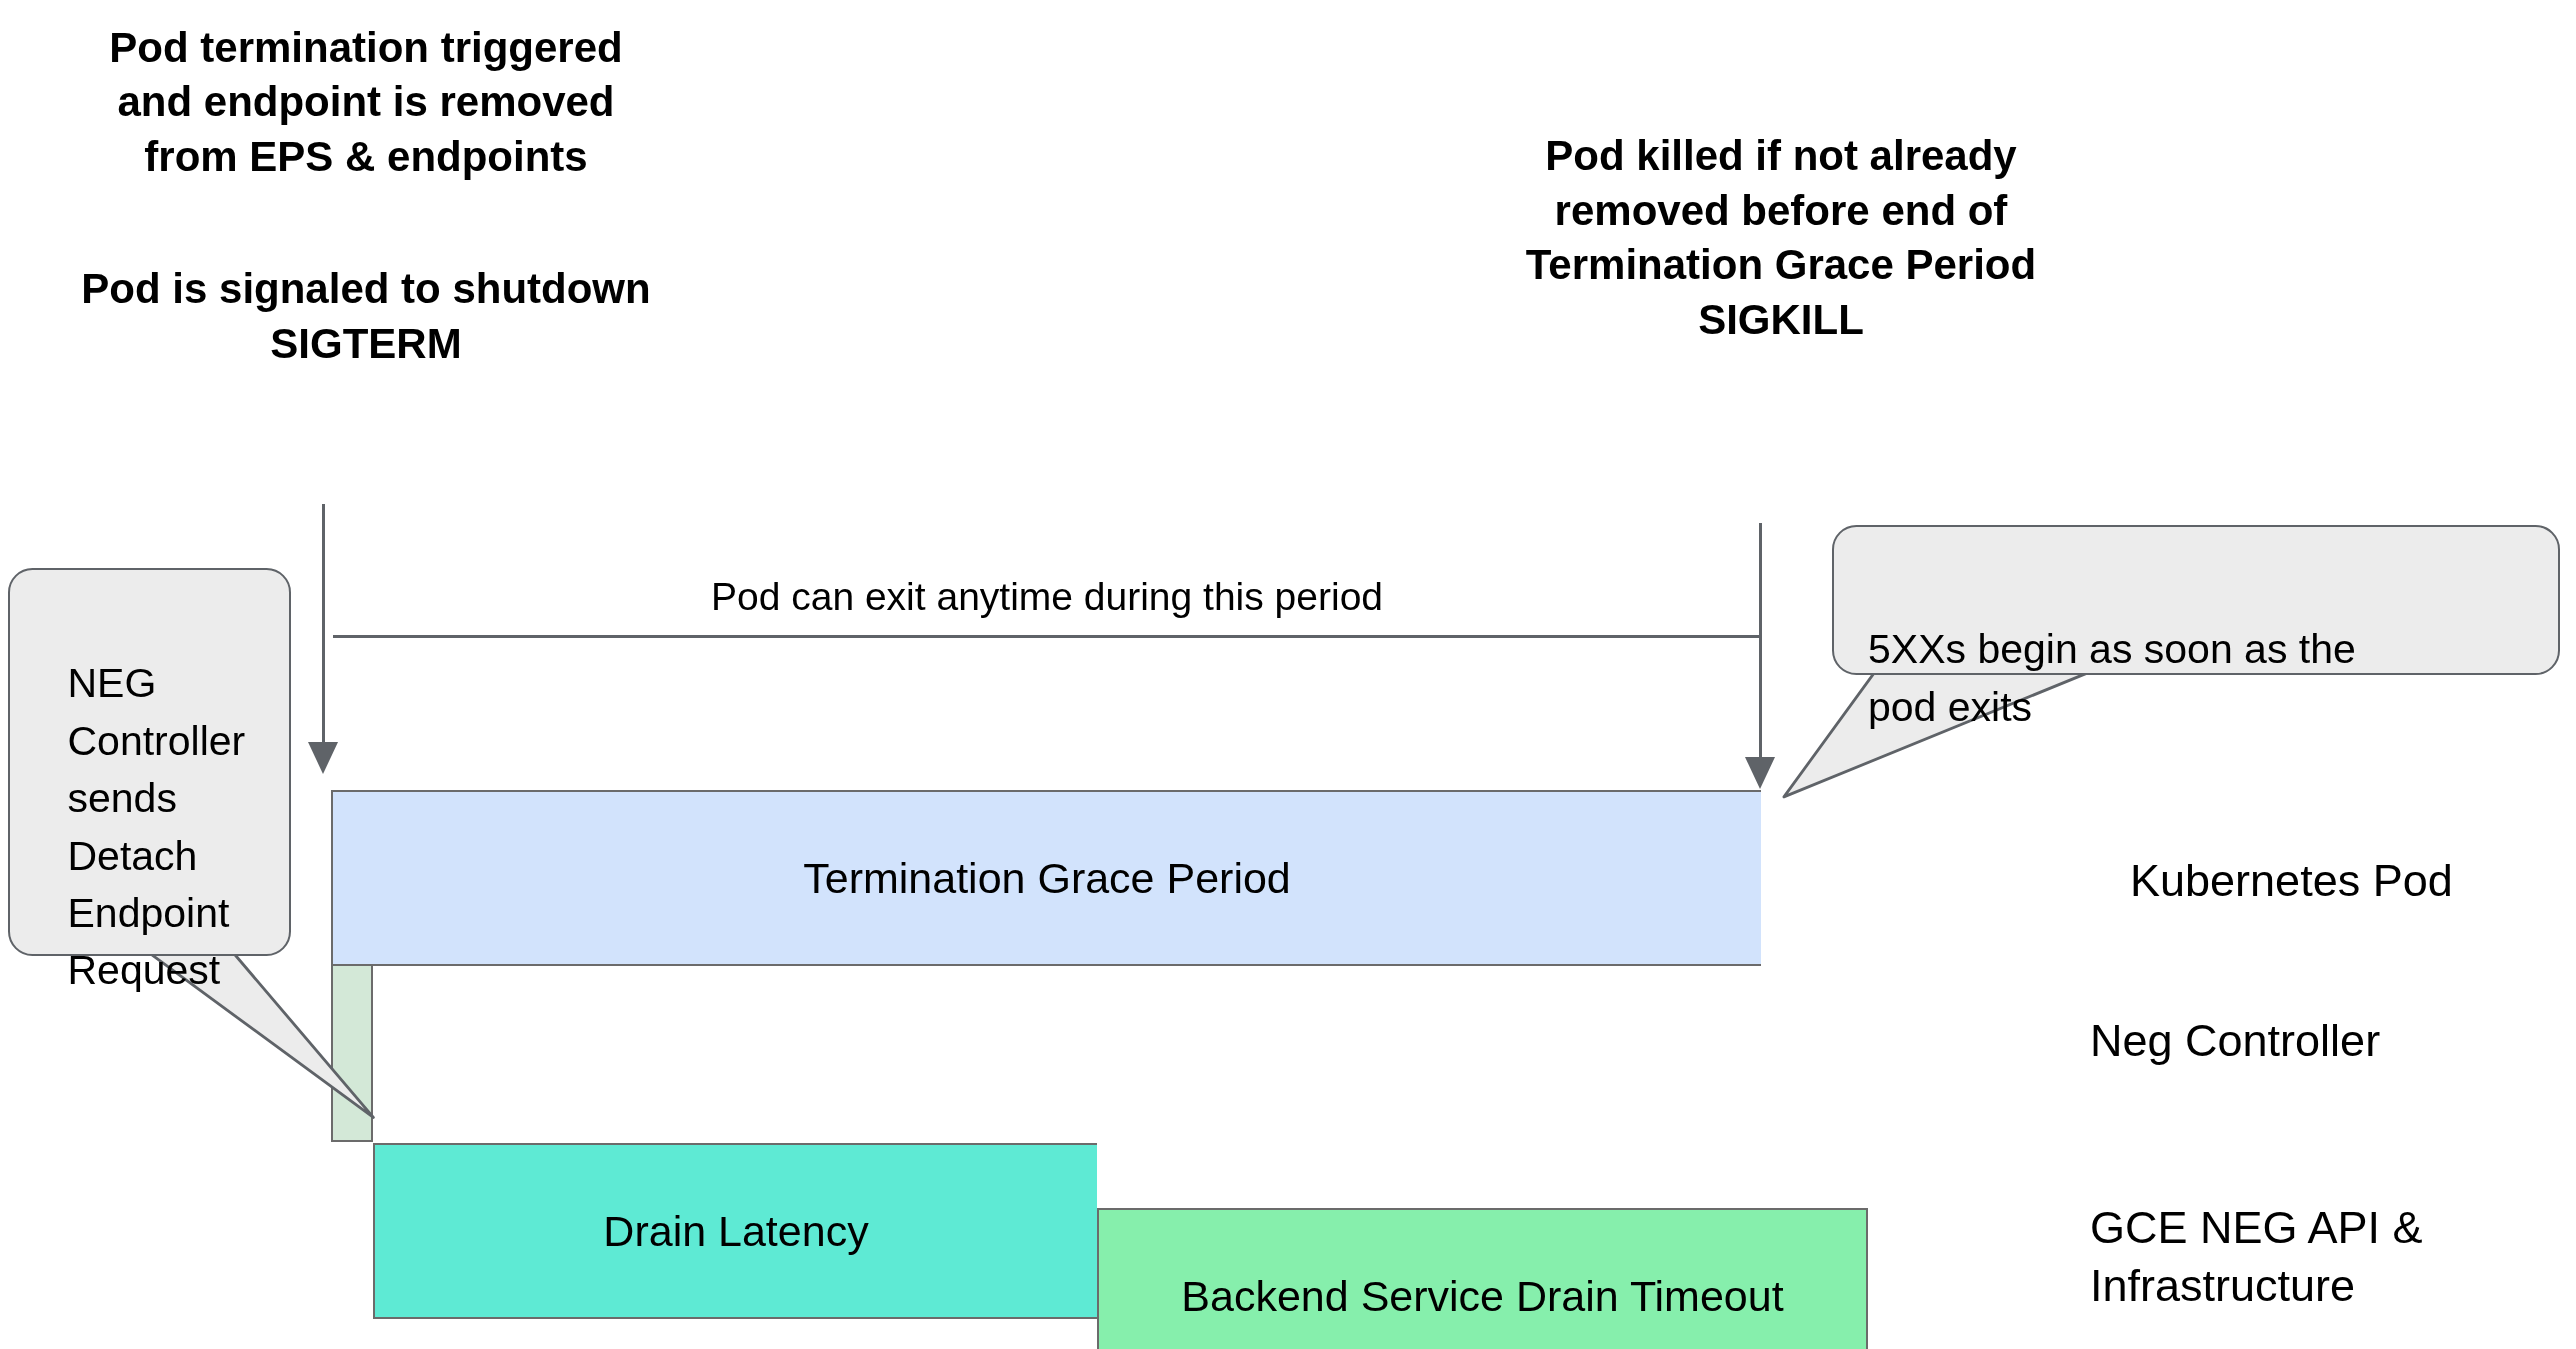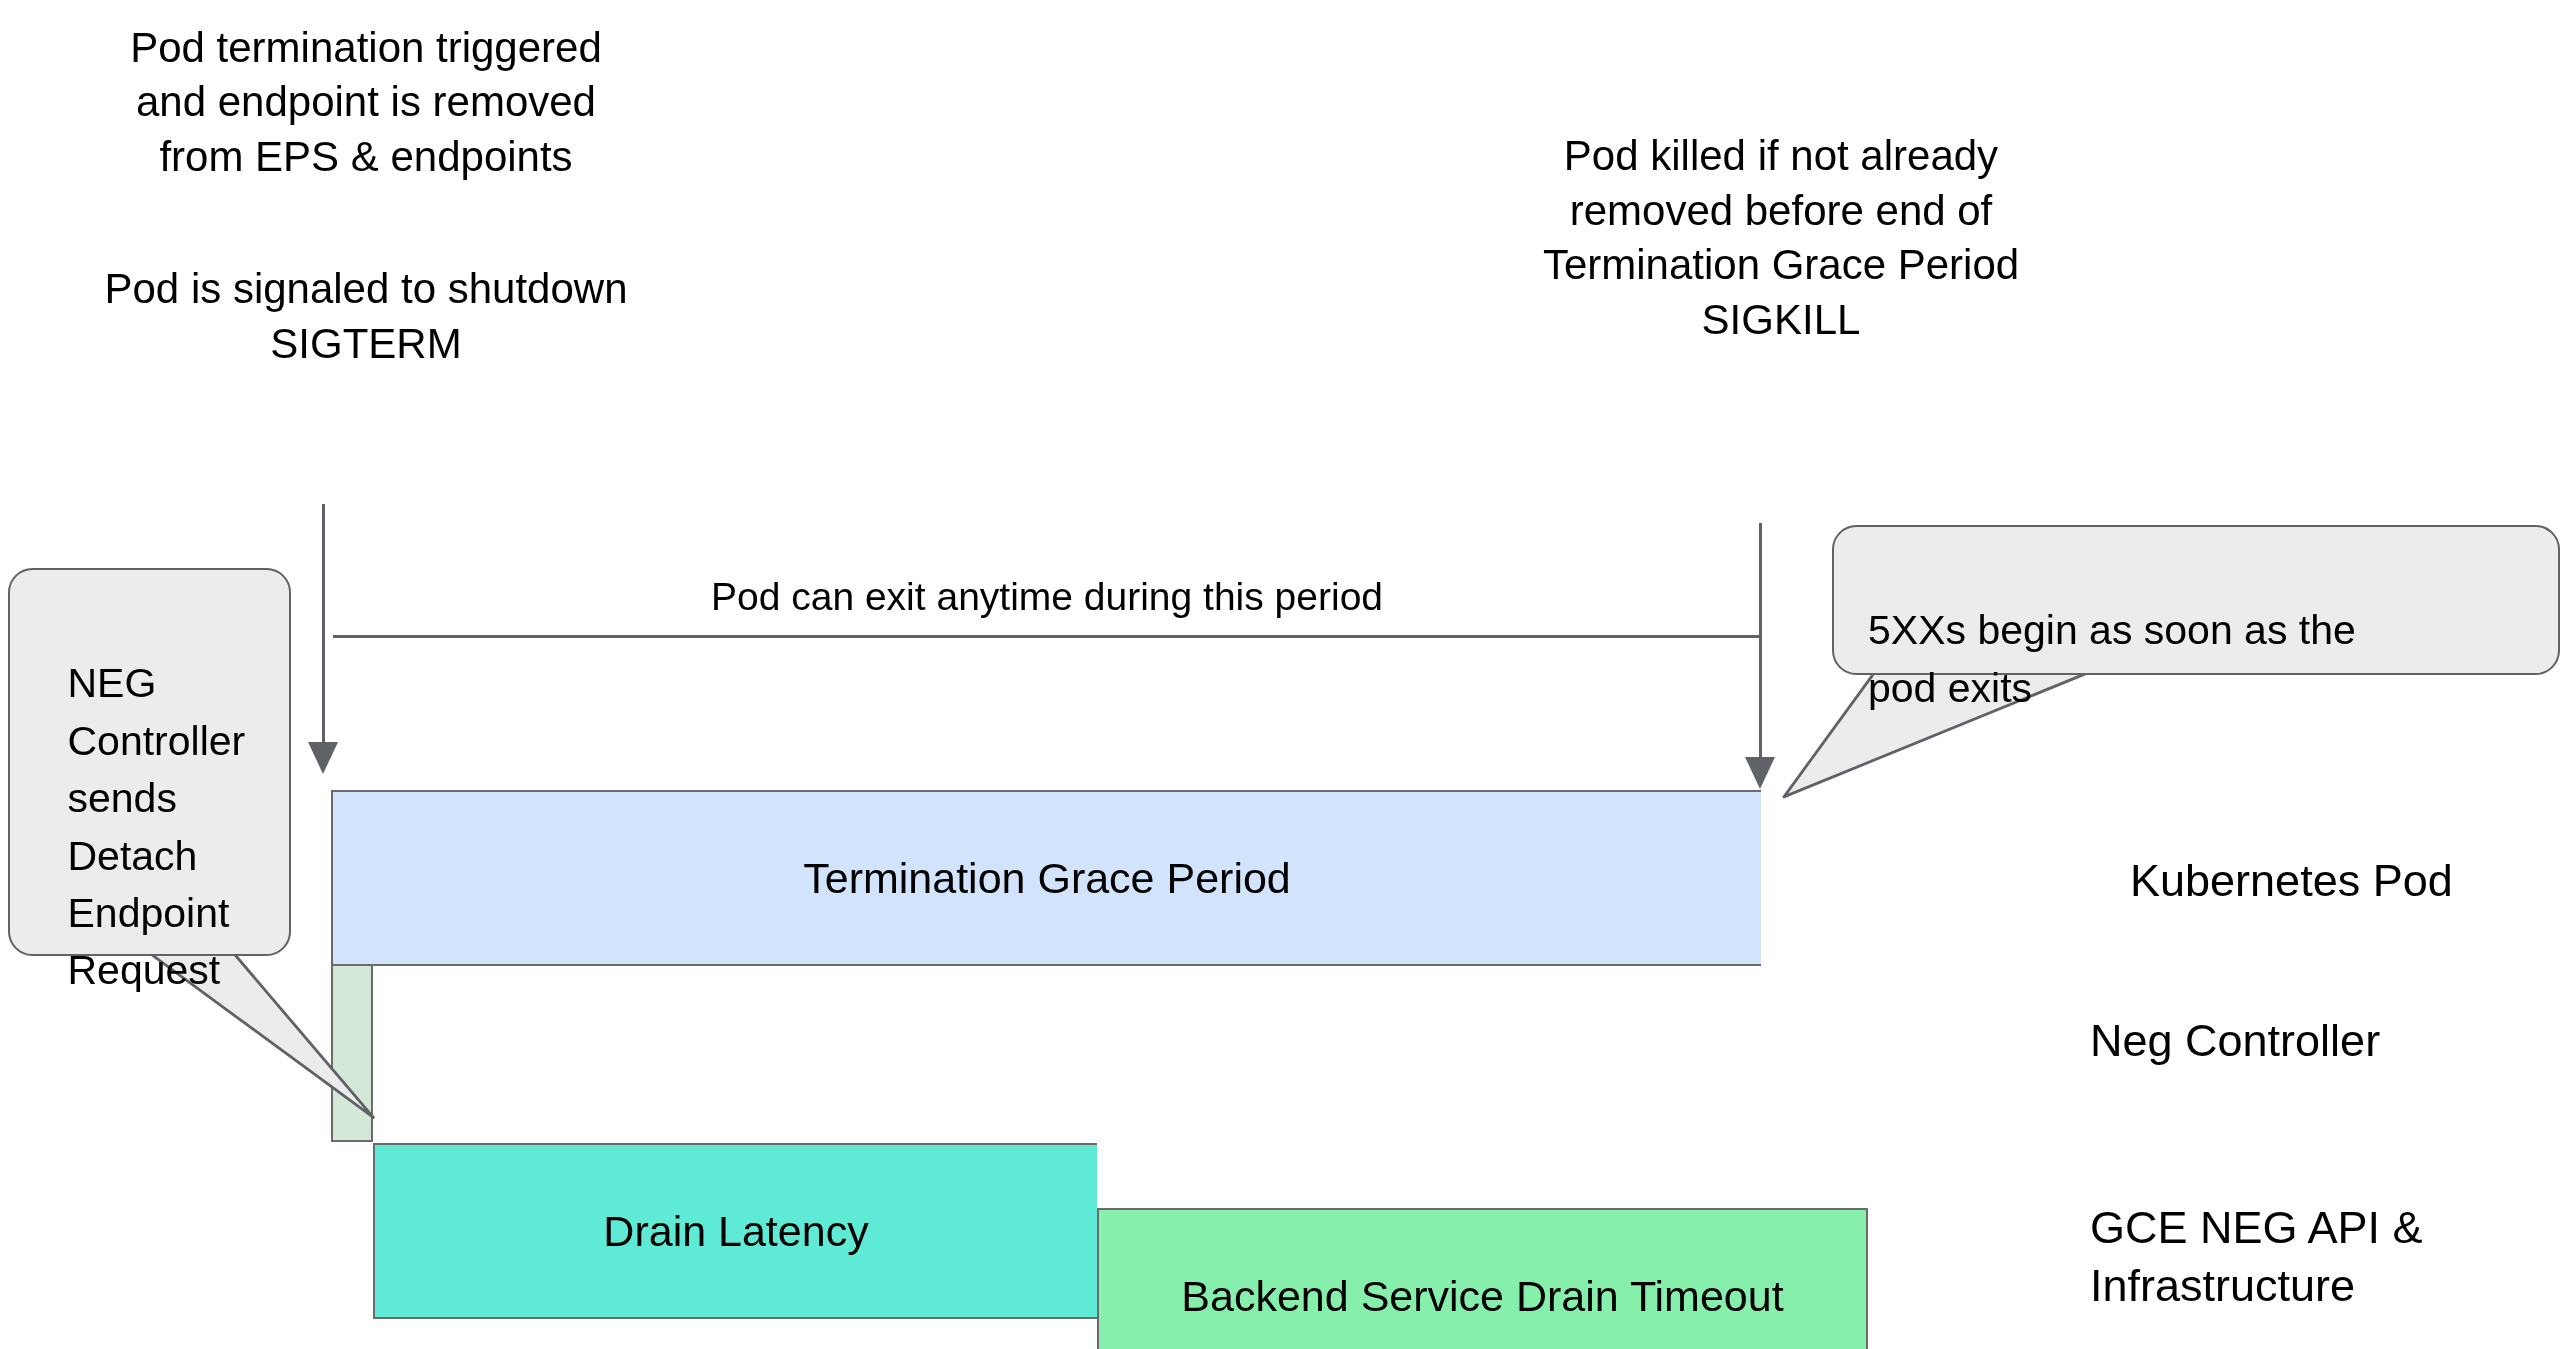--- a/index.html
+++ b/index.html
@@ -19,21 +19,21 @@
     overflow: hidden;
   }
 
   
   .note {
     position: absolute;
     text-align: center;
     line-height: 1.30;
     color: #000000;
     white-space: pre-line;
-    font-weight: 400;
+    font-weight: 700;
   }
   #note-termination {
     left: 19px;
     top: 20.6px;
     width: 694px;
     font-size: 42px;
   }
   #note-sigterm {
     left: 19px;
     top: 262px;
@@ -165,21 +165,21 @@
     width: 283px;
     height: 388px;
     padding: 28px 0 0 58px;
     font-size: 41px;
   }
   #callout-5xx {
     left: 1832px;
     top: 525px;
     width: 728px;
     height: 150px;
-    padding: 18px 28px 0 34px;
+    padding: 37px 28px 0 34px;
     font-size: 41px;
   }
 
   .tail { position: absolute; overflow: visible; }
   #tail-neg { left: 0px;    top: 881px; width: 394px;  height: 244px; }
   #tail-5xx { left: 1781px; top: 647px; width: 656px;  height: 178px; }
 </style>
 </head>
 <body>
 

